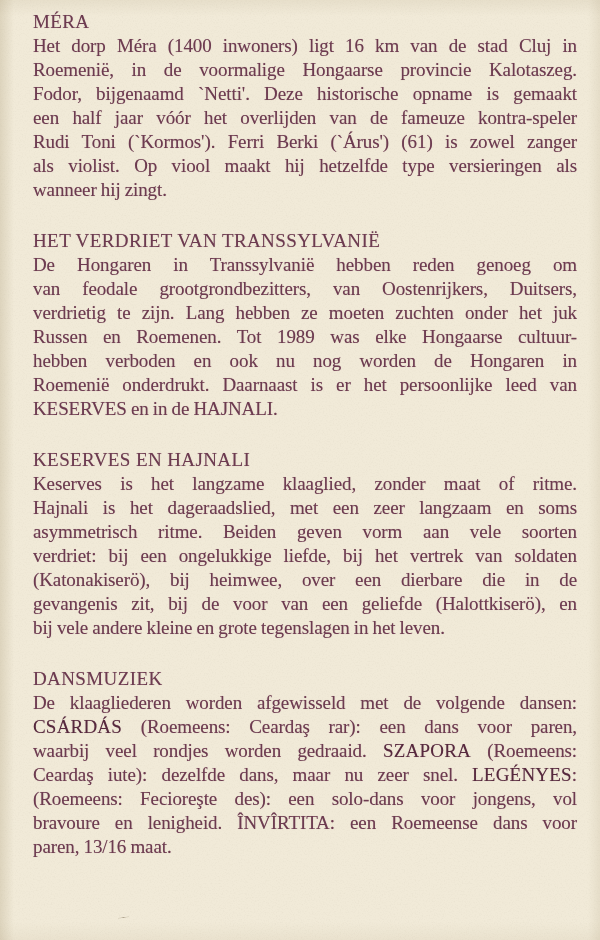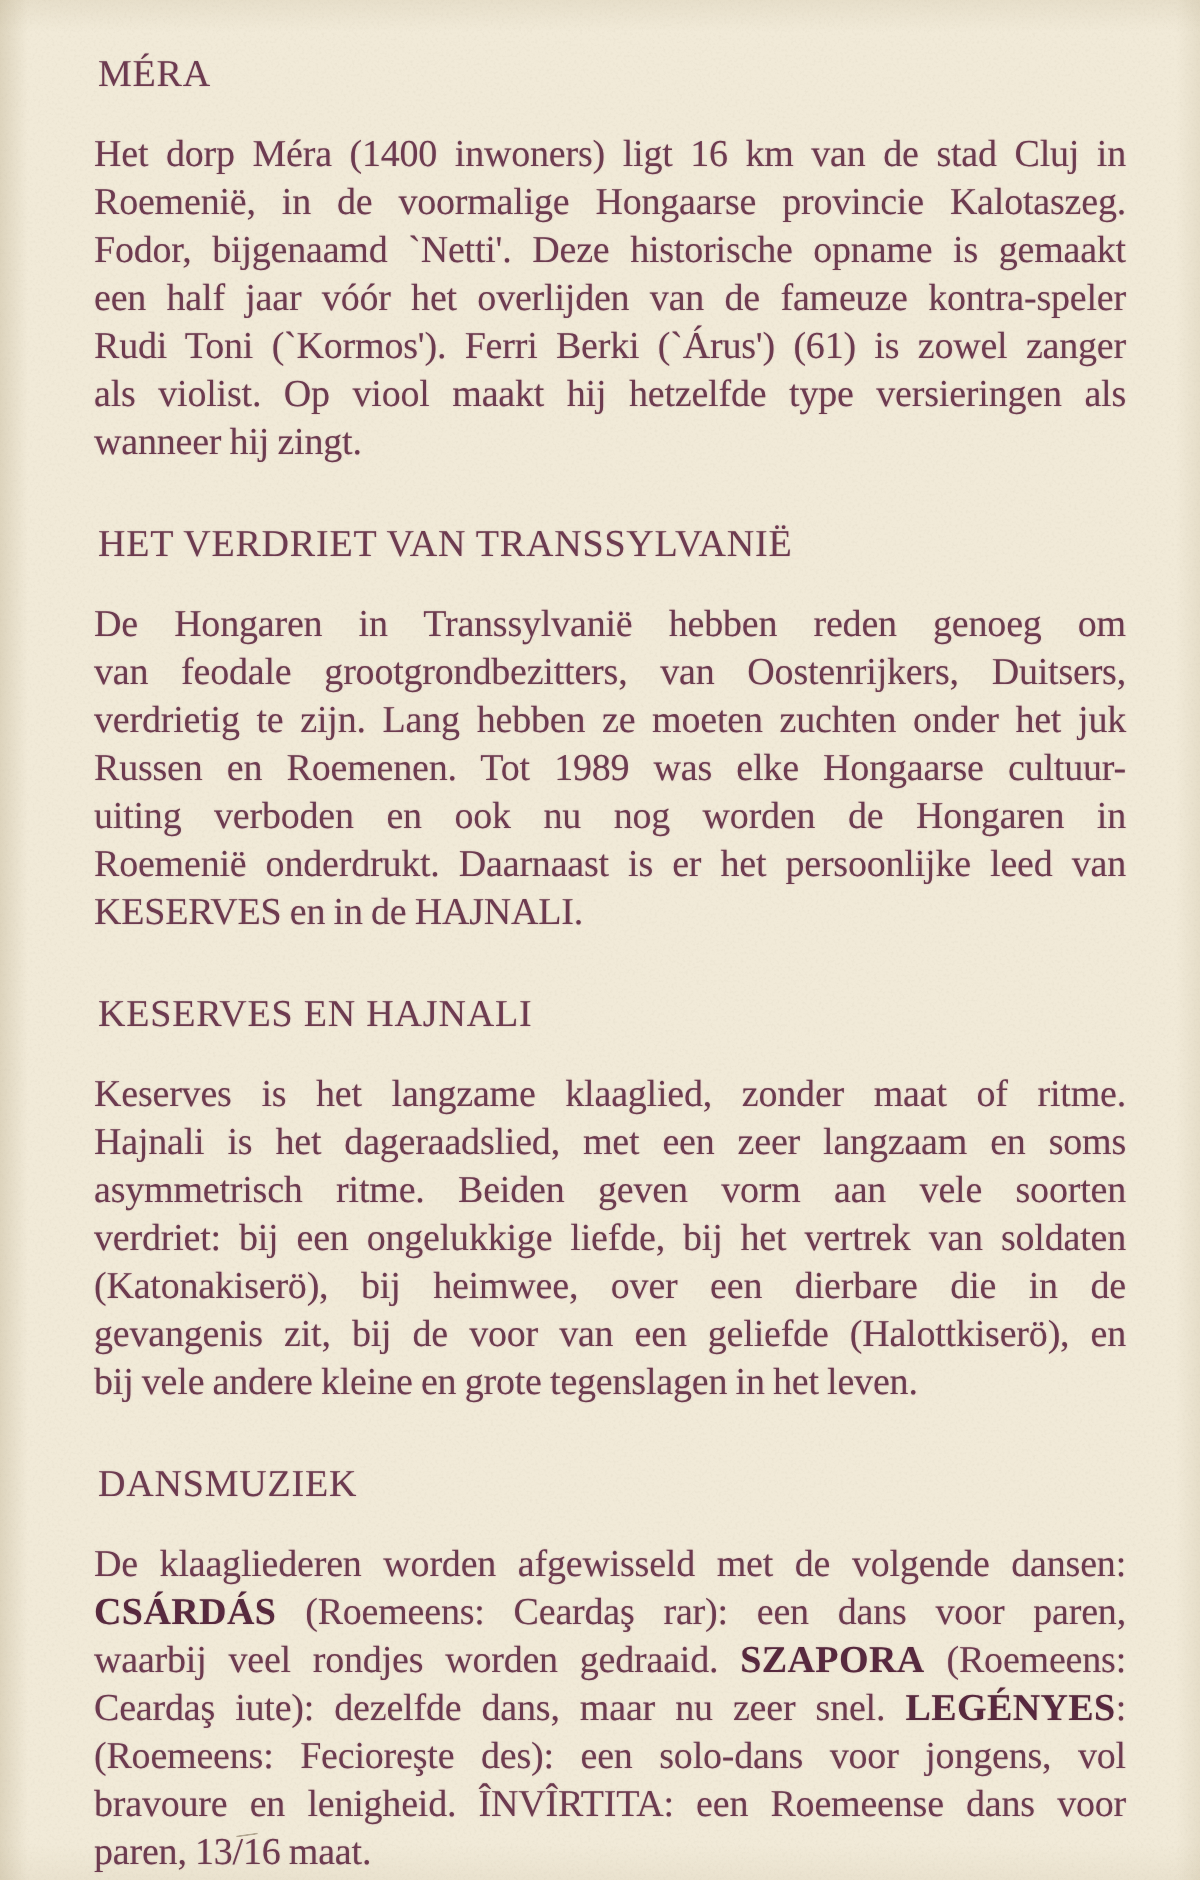--- a/index.html
+++ b/index.html
@@ -35,38 +35,38 @@
     color:var(--ink);
     font-size:19px;
     line-height:24px;
     word-spacing:-0.5px;
     letter-spacing:-0.1px;
     text-shadow:0 0 0.7px rgba(109,59,80,0.45);
   }
   .sec{margin:0 0 27px 0;}
   .sec:last-child{margin-bottom:0;}
   .heading{
-    margin:16px;
+    margin:0;
     font-size:19px;
     font-weight:normal;
     line-height:24px;
     letter-spacing:0.4px;
     word-spacing:0;
     text-align:left;
   }
-  .body{margin:14px;}
+  .body{margin:0;}
   .line{
     text-align:justify;
     text-align-last:justify;
   }
   .line.end{
     text-align-last:left;
   }
   .b{
-    font-weight:bold;
+    font-weight:normal;
     color:var(--ink-bold);
     letter-spacing:0.2px;
   }
   .smudge{
     position:absolute;
     left:118px; top:917px;
     width:11px; height:0;
     border-top:1.6px solid rgba(125,112,88,0.55);
     transform:rotate(-8deg);
     border-radius:2px;
@@ -103,21 +103,21 @@
         </div>
     </section>
 
     <section class="sec">
       <h2 class="heading">HET VERDRIET VAN TRANSSYLVANIË</h2>
       <div class="body">
           <div class="line"><span>De Hongaren in Transsylvanië hebben reden genoeg om</span></div>
           <div class="line"><span>van feodale grootgrondbezitters, van Oostenrijkers, Duitsers,</span></div>
           <div class="line"><span>verdrietig te zijn. Lang hebben ze moeten zuchten onder het juk</span></div>
           <div class="line"><span>Russen en Roemenen. Tot 1989 was elke Hongaarse cultuur-</span></div>
-          <div class="line"><span>uiting verboden en ook nu nog worden de Hongaren in</span></div>
+          <div class="line"><span>hebben verboden en ook nu nog worden de Hongaren in</span></div>
           <div class="line"><span>Roemenië onderdrukt. Daarnaast is er het persoonlijke leed van</span></div>
           <div class="line end"><span>KESERVES en in de HAJNALI.</span></div>
         </div>
     </section>
 
     <section class="sec">
       <h2 class="heading">KESERVES EN HAJNALI</h2>
       <div class="body">
           <div class="line"><span>Keserves is het langzame klaaglied, zonder maat of ritme.</span></div>
           <div class="line"><span>Hajnali is het dageraadslied, met een zeer langzaam en soms</span></div>

